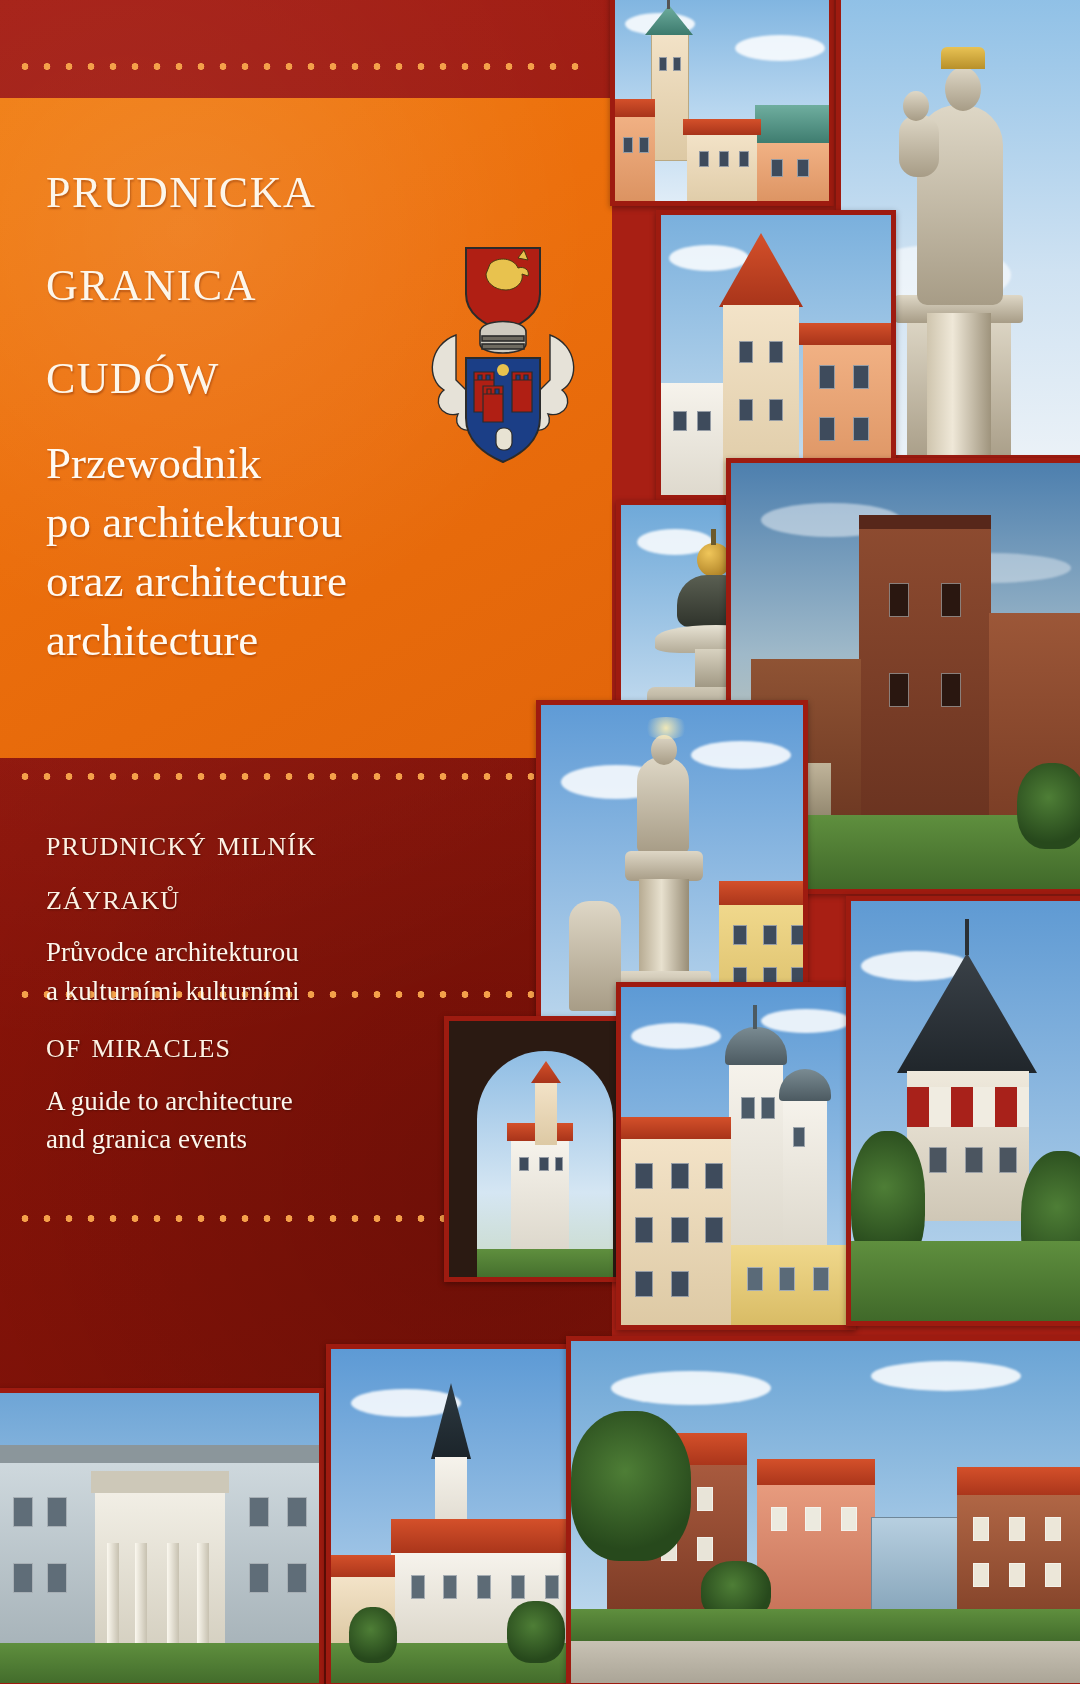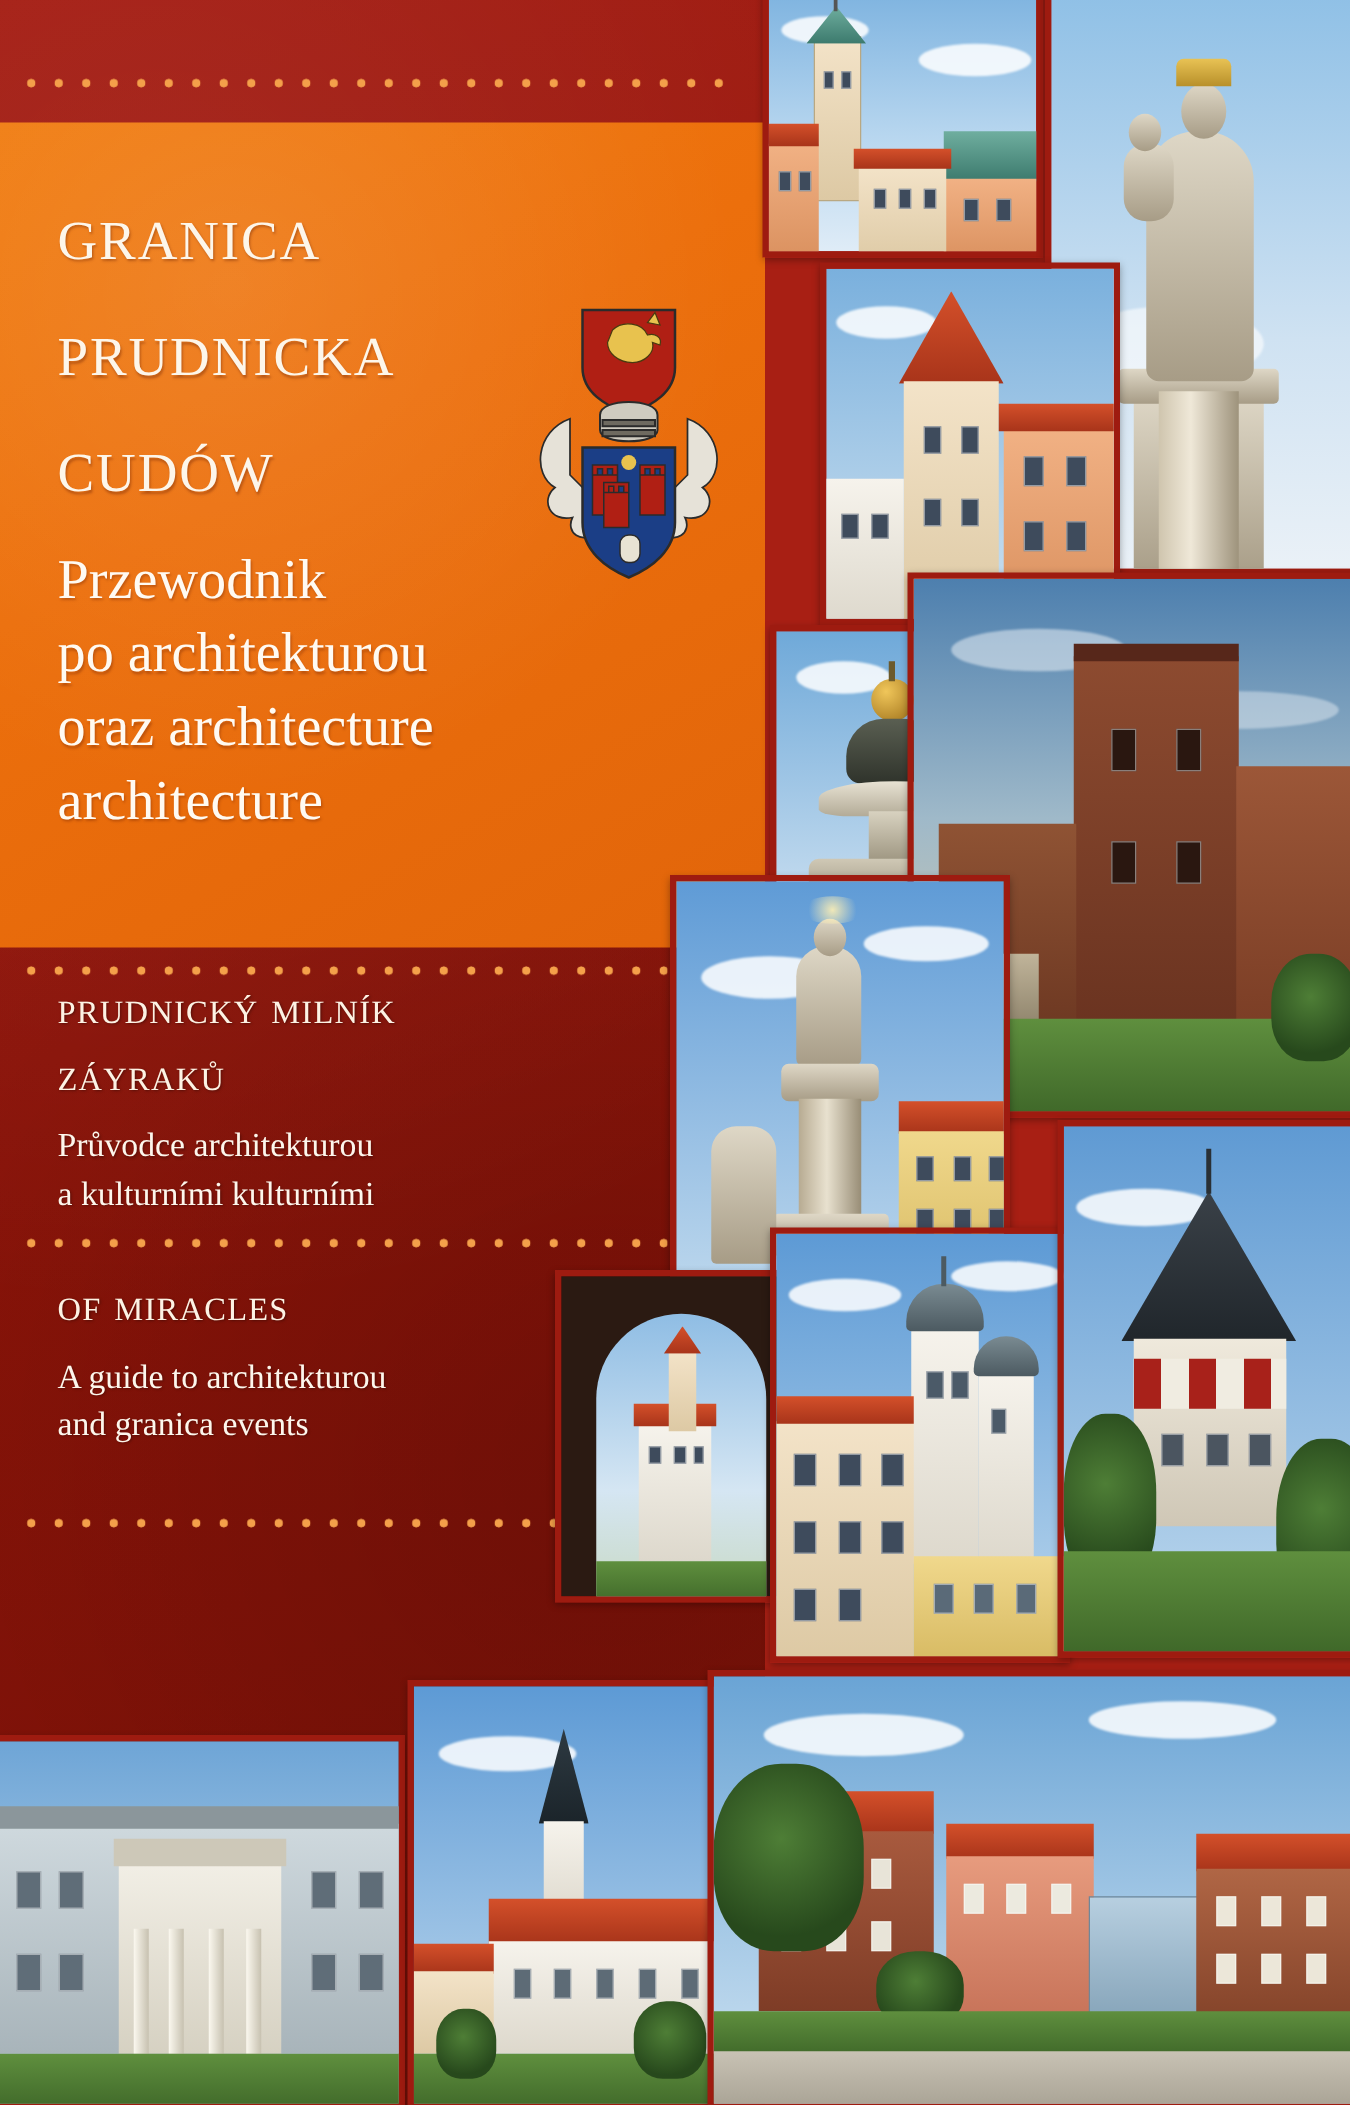--- a/index.html
+++ b/index.html
@@ -93,21 +93,21 @@
     height: 230px;
   }
 
   
   .cz-block, .en-block {
     position: absolute;
     left: 46px;
     width: 470px;
     color: #fdf2e4;
   }
-  .cz-block { top: 780px; }
+  .cz-block { top: 816px; }
   .en-block { top: 1018px; }
   .sec-title {
     font-size: 37px;
     line-height: 1.45;
     font-variant: small-caps;
     text-transform: lowercase;
     letter-spacing: 1px;
     text-shadow: 1px 1px 2px rgba(0,0,0,0.35);
   }
   .sec-title span { display: block; }
@@ -435,22 +435,22 @@
 
       <div class="tree" style="position:absolute; left:0px; top:70px; width:120px; height:150px;"></div>
       <div class="tree" style="position:absolute; left:130px; top:220px; width:70px; height:60px;"></div>
       <div class="bld grass" style="left:0px; top:268px; width:520px; height:40px;"></div>
       <div class="bld" style="left:0px; top:300px; width:520px; height:52px; background:linear-gradient(180deg,#c8c2b4,#a49e90);"></div>
     </div>
   </div>
 
   <div class="title-block">
     <div class="main-title">
+      <span>Prudnicka</span>
       <span>granica</span>
-      <span>Prudnicka</span>
       <span>cudów</span>
     </div>
     <div class="subtitle">
       <span>Przewodnik</span>
       <span>po architekturou</span>
       <span>oraz architecture</span>
       <span>architecture</span>
     </div>
   </div>
 
@@ -497,18 +497,18 @@
       <span>Průvodce architekturou</span>
       <span>a kulturními kulturními</span>
     </div>
   </div>
 
   <div class="en-block">
     <div class="sec-title">
       <span>of Miracles</span>
     </div>
     <div class="sec-sub">
-      <span>A guide to architekturou</span>
+      <span>A guide to architecture</span>
       <span>and granica events</span>
     </div>
   </div>
 
 </div>
 
 </body></html>

